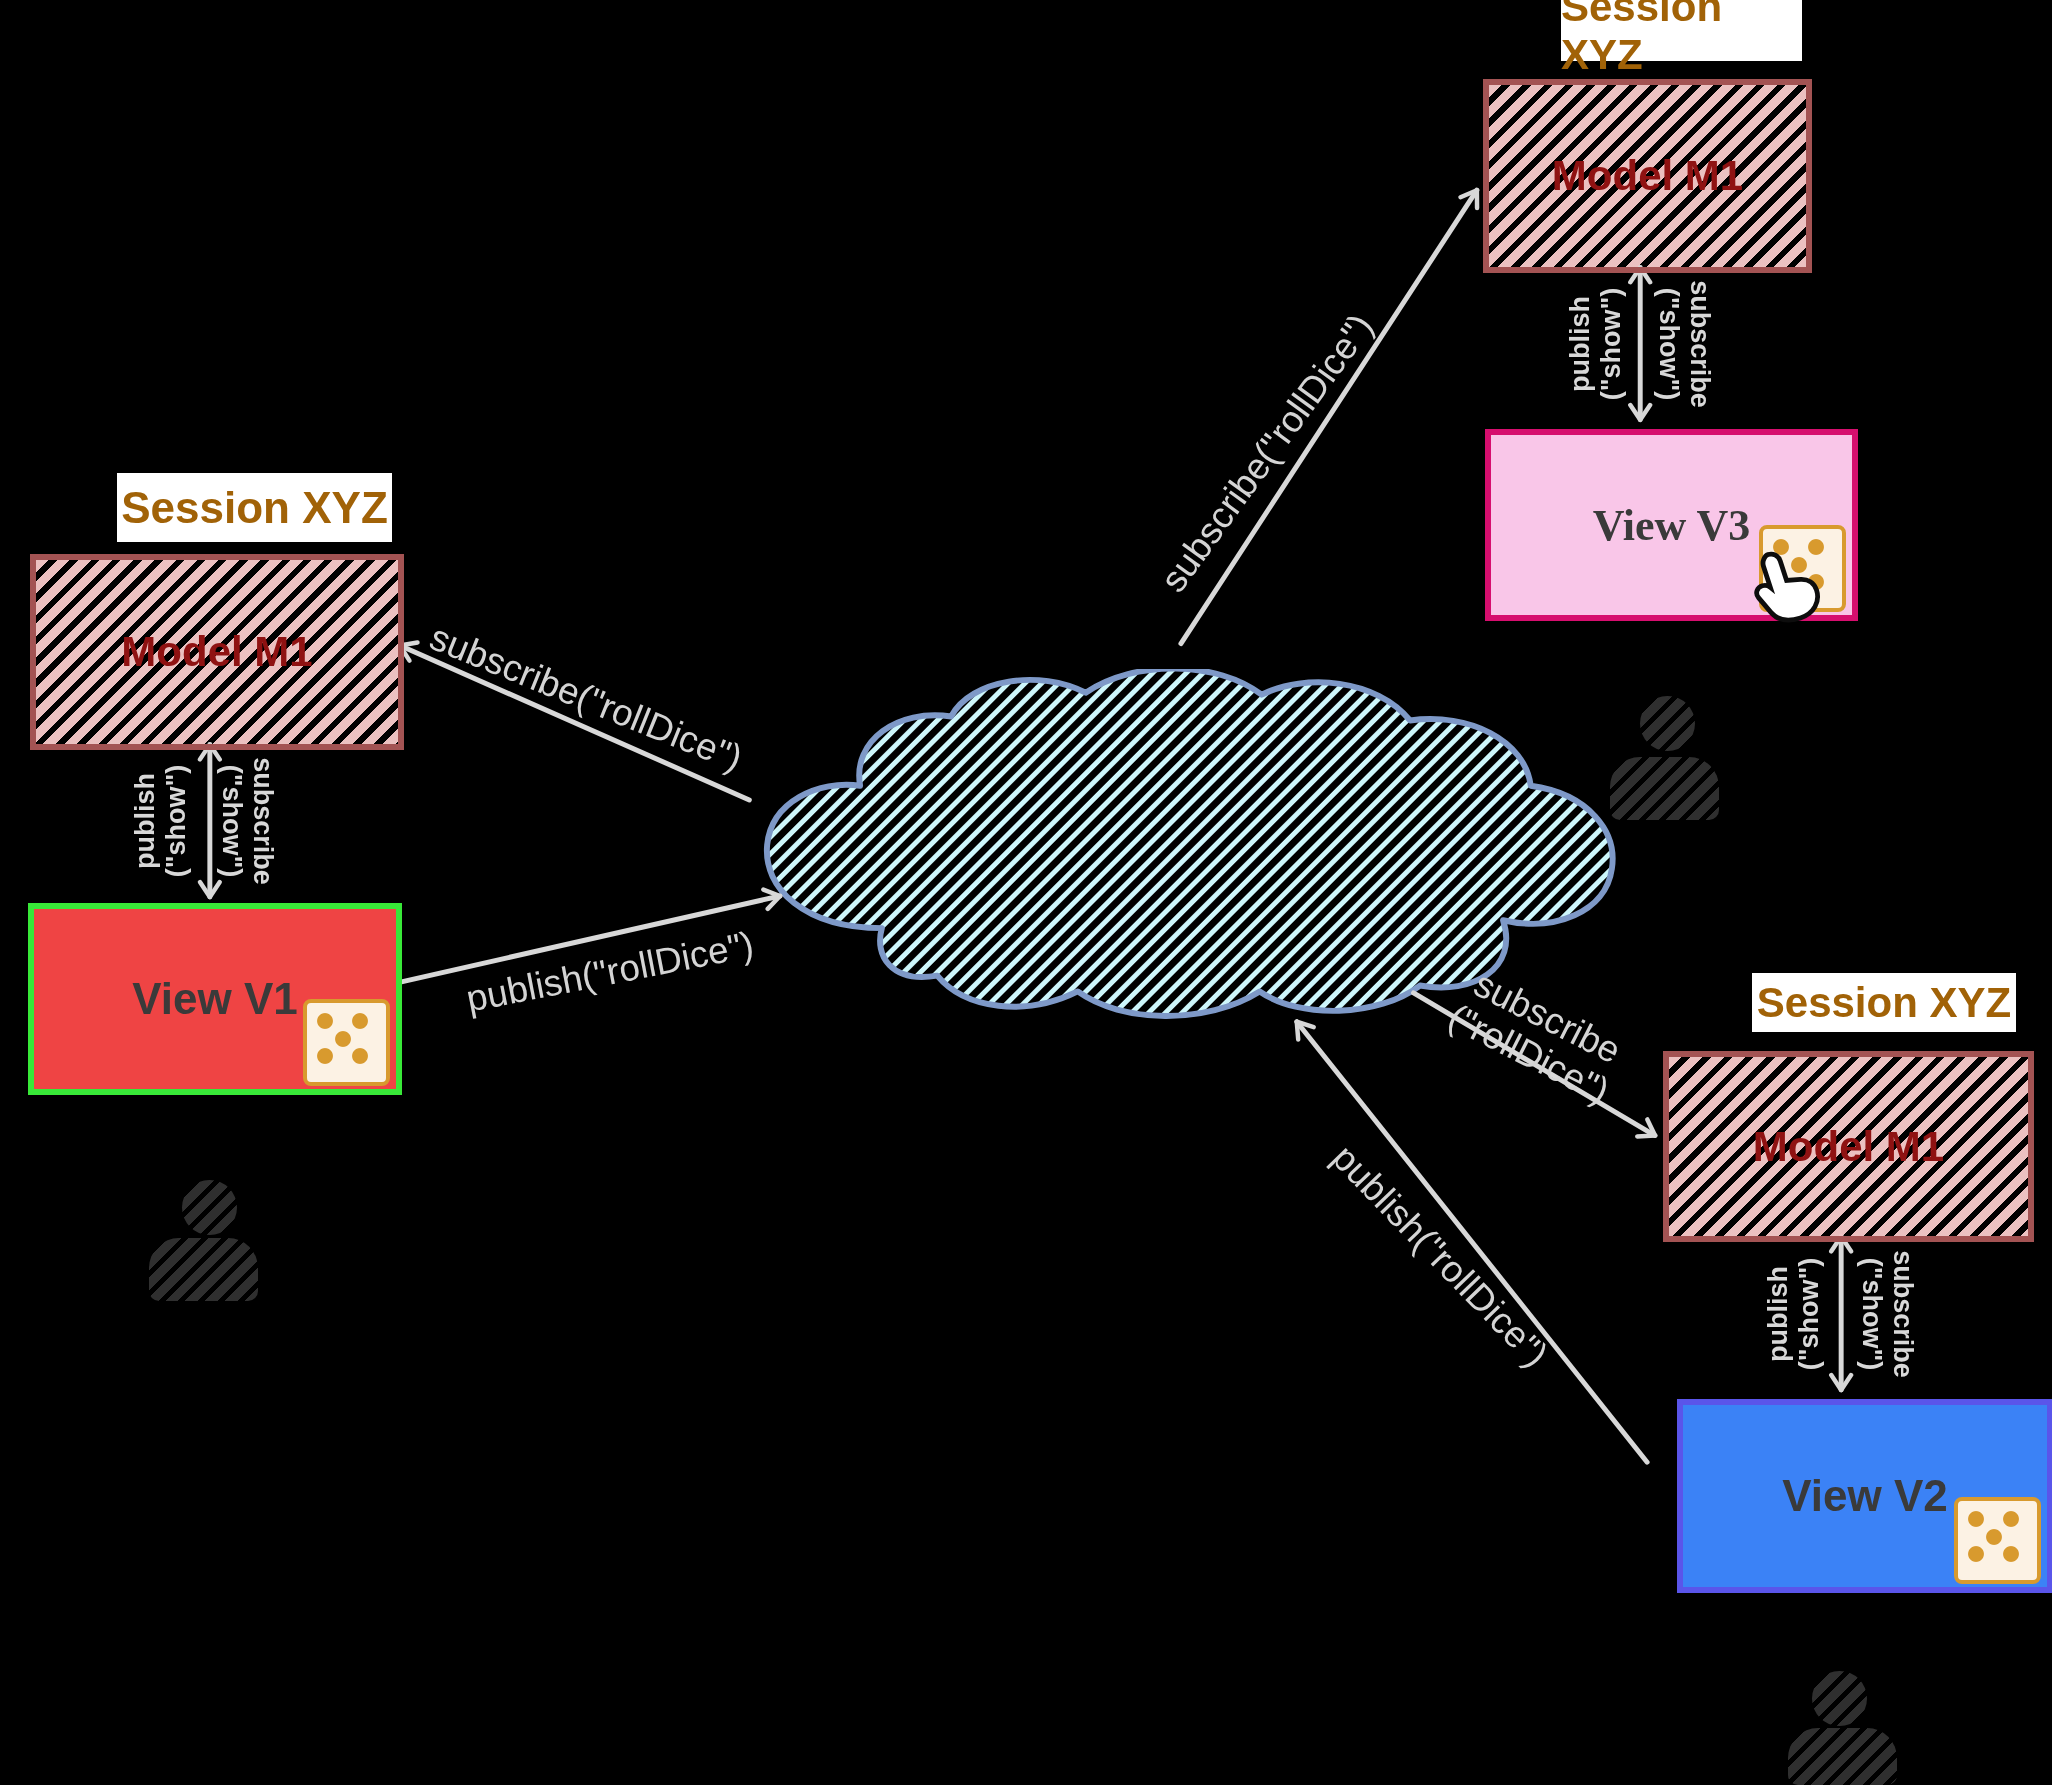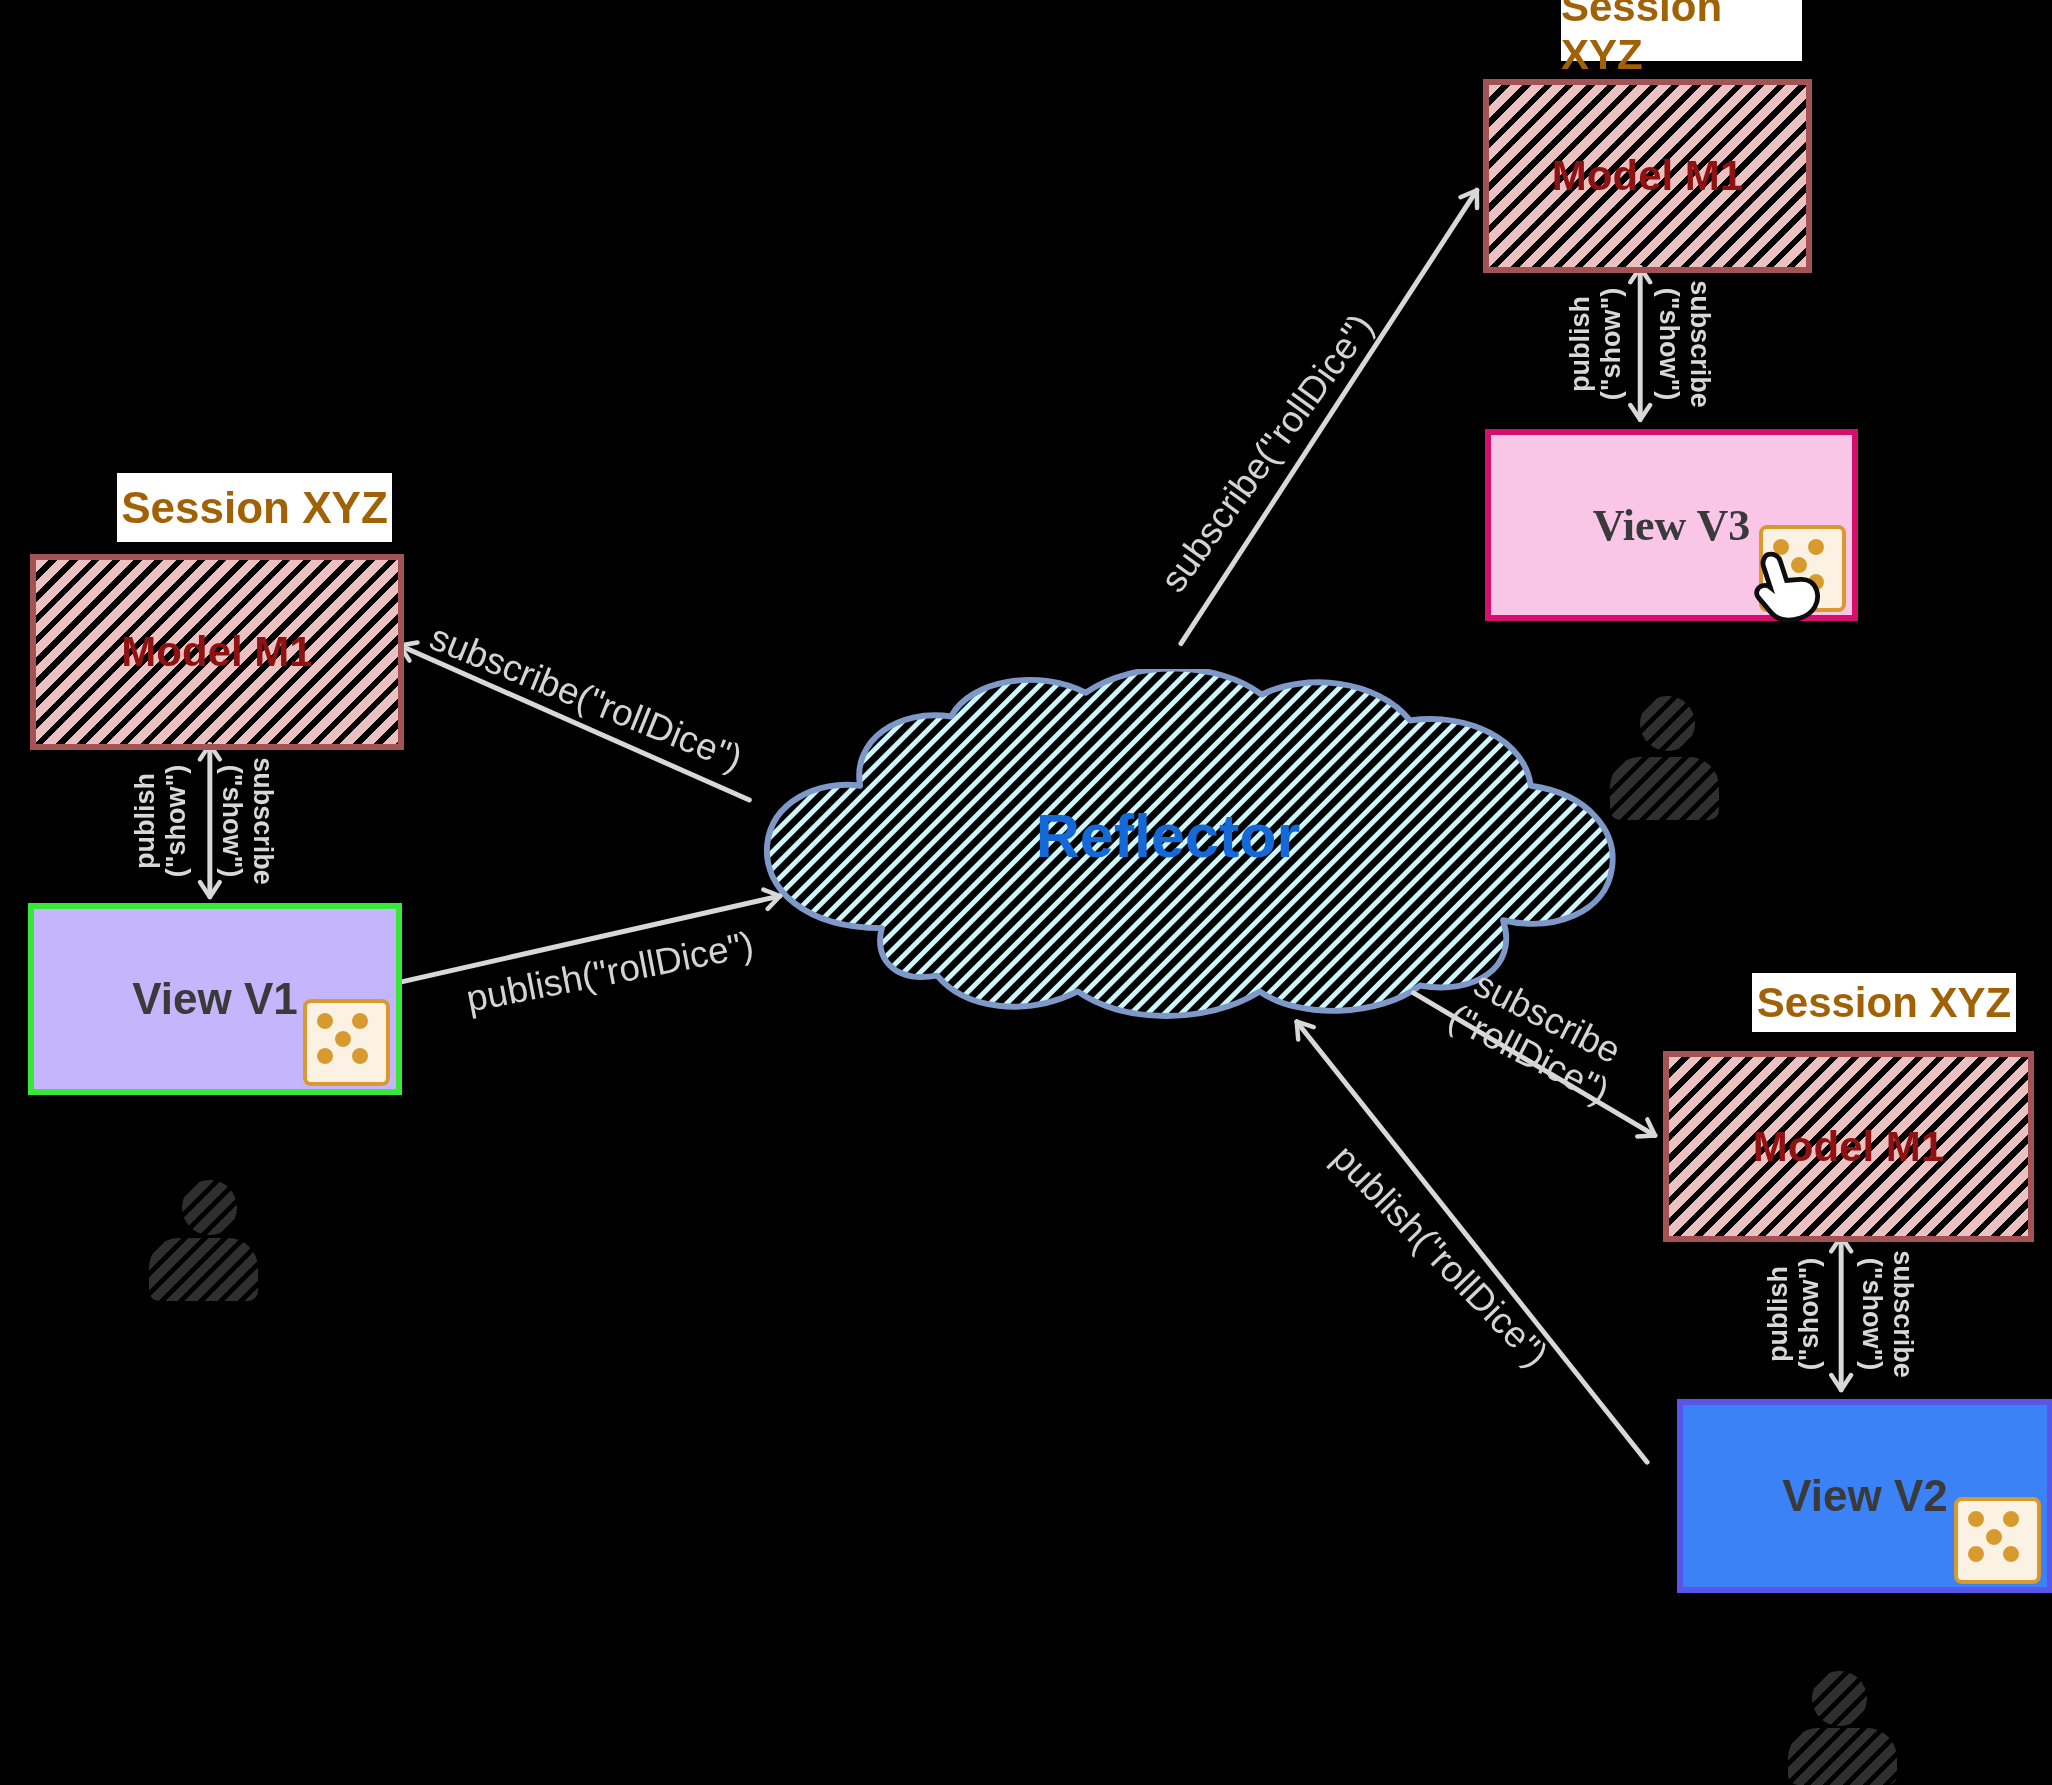--- a/index.html
+++ b/index.html
@@ -12,21 +12,21 @@
                  z-index:4;letter-spacing:0px;}
 
   
   .model-box{position:absolute;border:6px solid #a35353;z-index:4;
              background:repeating-linear-gradient(135deg,rgba(243,199,199,.97) 0 9px,rgba(0,0,0,0) 9px 15px);
              display:flex;align-items:center;justify-content:center;}
   .model-label{font-size:42px;font-weight:bold;color:#8f1212;}
 
   
   .view-box{position:absolute;z-index:4;display:flex;align-items:center;justify-content:center;}
-  #view-v1{background:#c4b5fd;border:6px solid #38e838;}
+  #view-v1{background:#ef4444;border:6px solid #38e838;}
   #view-v3{background:#f9c6e8;border:6px solid #d60e6e;font-family:Liberation Serif, serif;}
   #view-v2{background:#3b82f6;border:6px solid #5a55ea;margin-left:16px;}
   .view-label{font-size:44px;font-weight:bold;color:#3a3a3a;}
 
   
   .dice{position:absolute;right:6px;bottom:3px;width:79px;height:79px;border:4px solid #d89a2e;
         border-radius:8px;z-index:5;background-color:#fcf2e4;
         background-image:
           radial-gradient(circle at 18px 18px,#d89a2e 7.4px,rgba(0,0,0,0) 8.4px),
           radial-gradient(circle at 53px 18px,#d89a2e 7.4px,rgba(0,0,0,0) 8.4px),
@@ -81,21 +81,20 @@
              C 578 4 650 10 684 52
              C 744 44 800 72 806 118
              C 864 126 894 164 888 202
              C 882 246 830 266 778 254
              C 794 302 748 330 694 320
              C 652 352 572 354 532 326
              C 478 360 392 358 348 326
              C 296 352 234 344 206 310
              C 160 318 142 290 150 262 Z" fill="url(#hatchC)" stroke="#7e99c8" stroke-width="6" stroke-linejoin="round"></path>
   </svg>
-  <div id="reflector">Reflector</div>
 
   <svg class="abs" style="left:0;top:0;z-index:2;pointer-events:none;" width="2052" height="1785" viewBox="0 0 2073 1803">
     <defs>
       <marker id="ah" viewBox="-18 -14 36 28" refX="0" refY="0" markerWidth="36" markerHeight="28" orient="auto-start-reverse" markerUnits="userSpaceOnUse">
         <path d="M-15,-10 L0,0 L-15,10" fill="none" stroke="#d8d8d8" stroke-width="4.5" stroke-linecap="round" stroke-linejoin="round"></path>
       </marker>
     </defs>
 
     <line x1="757" y1="808" x2="404" y2="652" stroke="#d8d8d8" stroke-width="5" stroke-linecap="round" marker-end="url(#ah)"></line>
 

